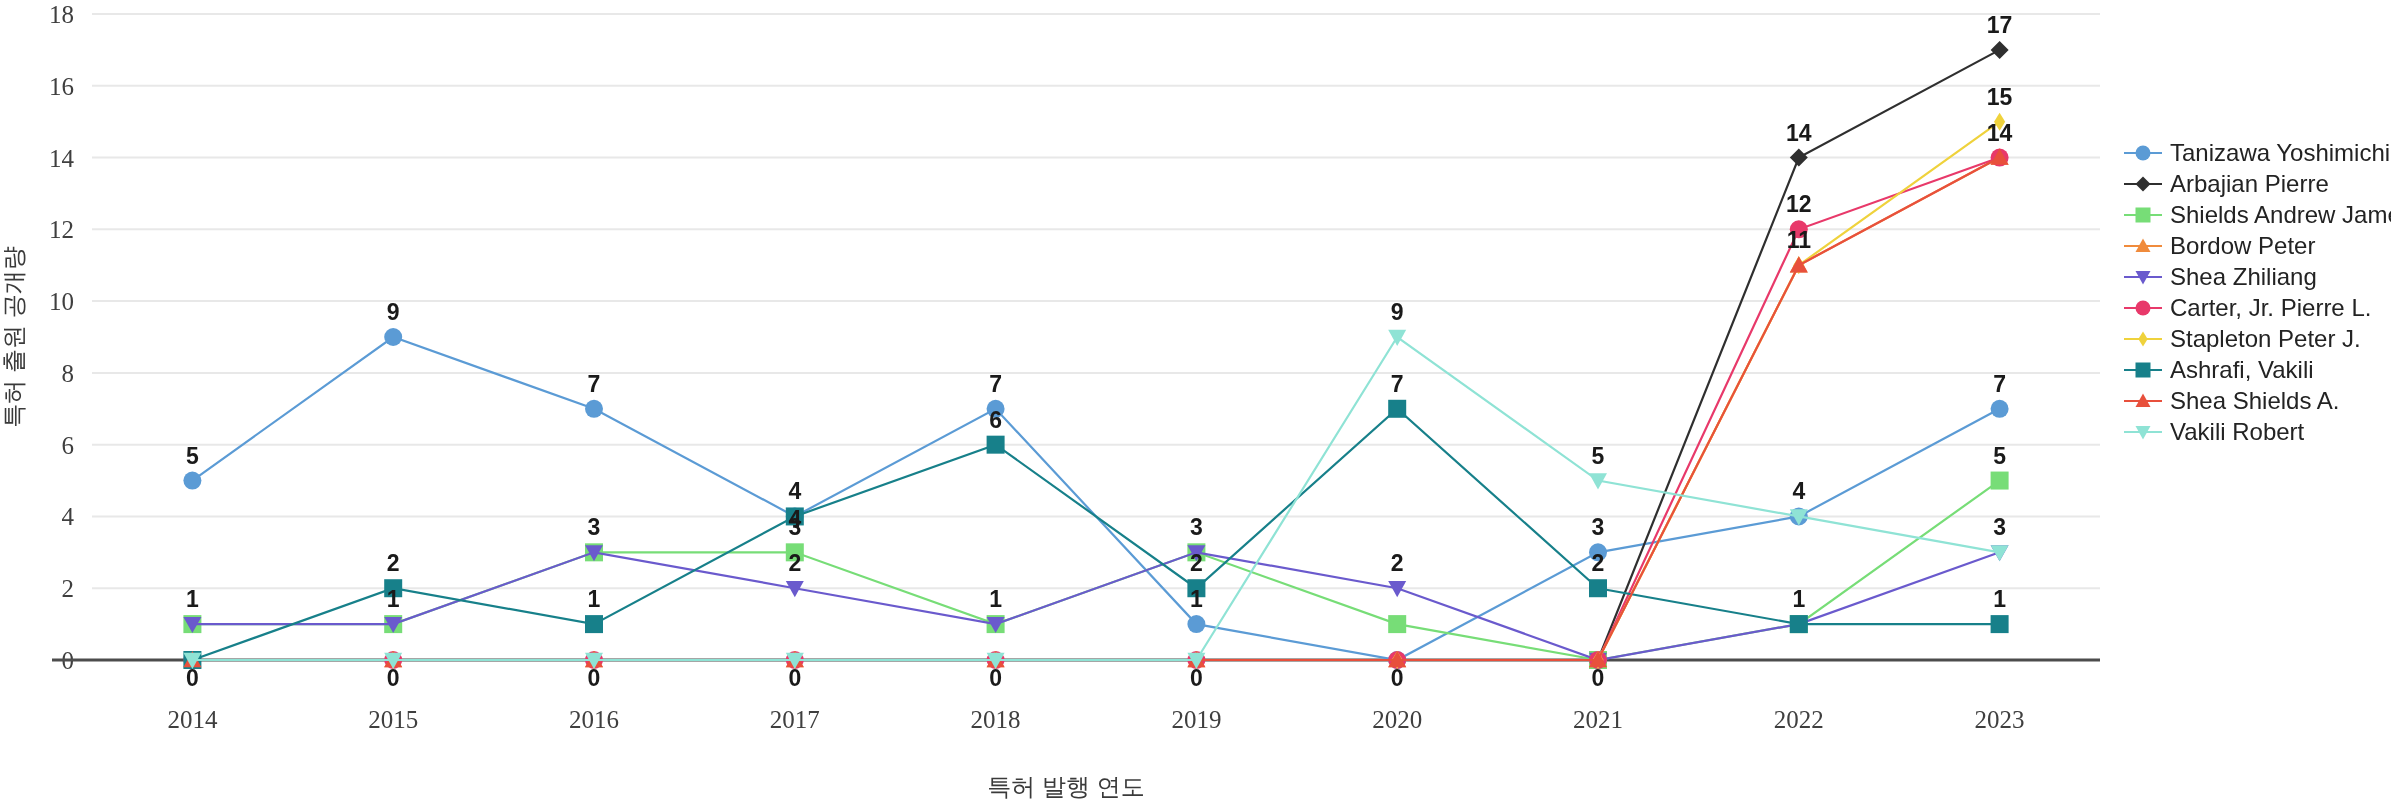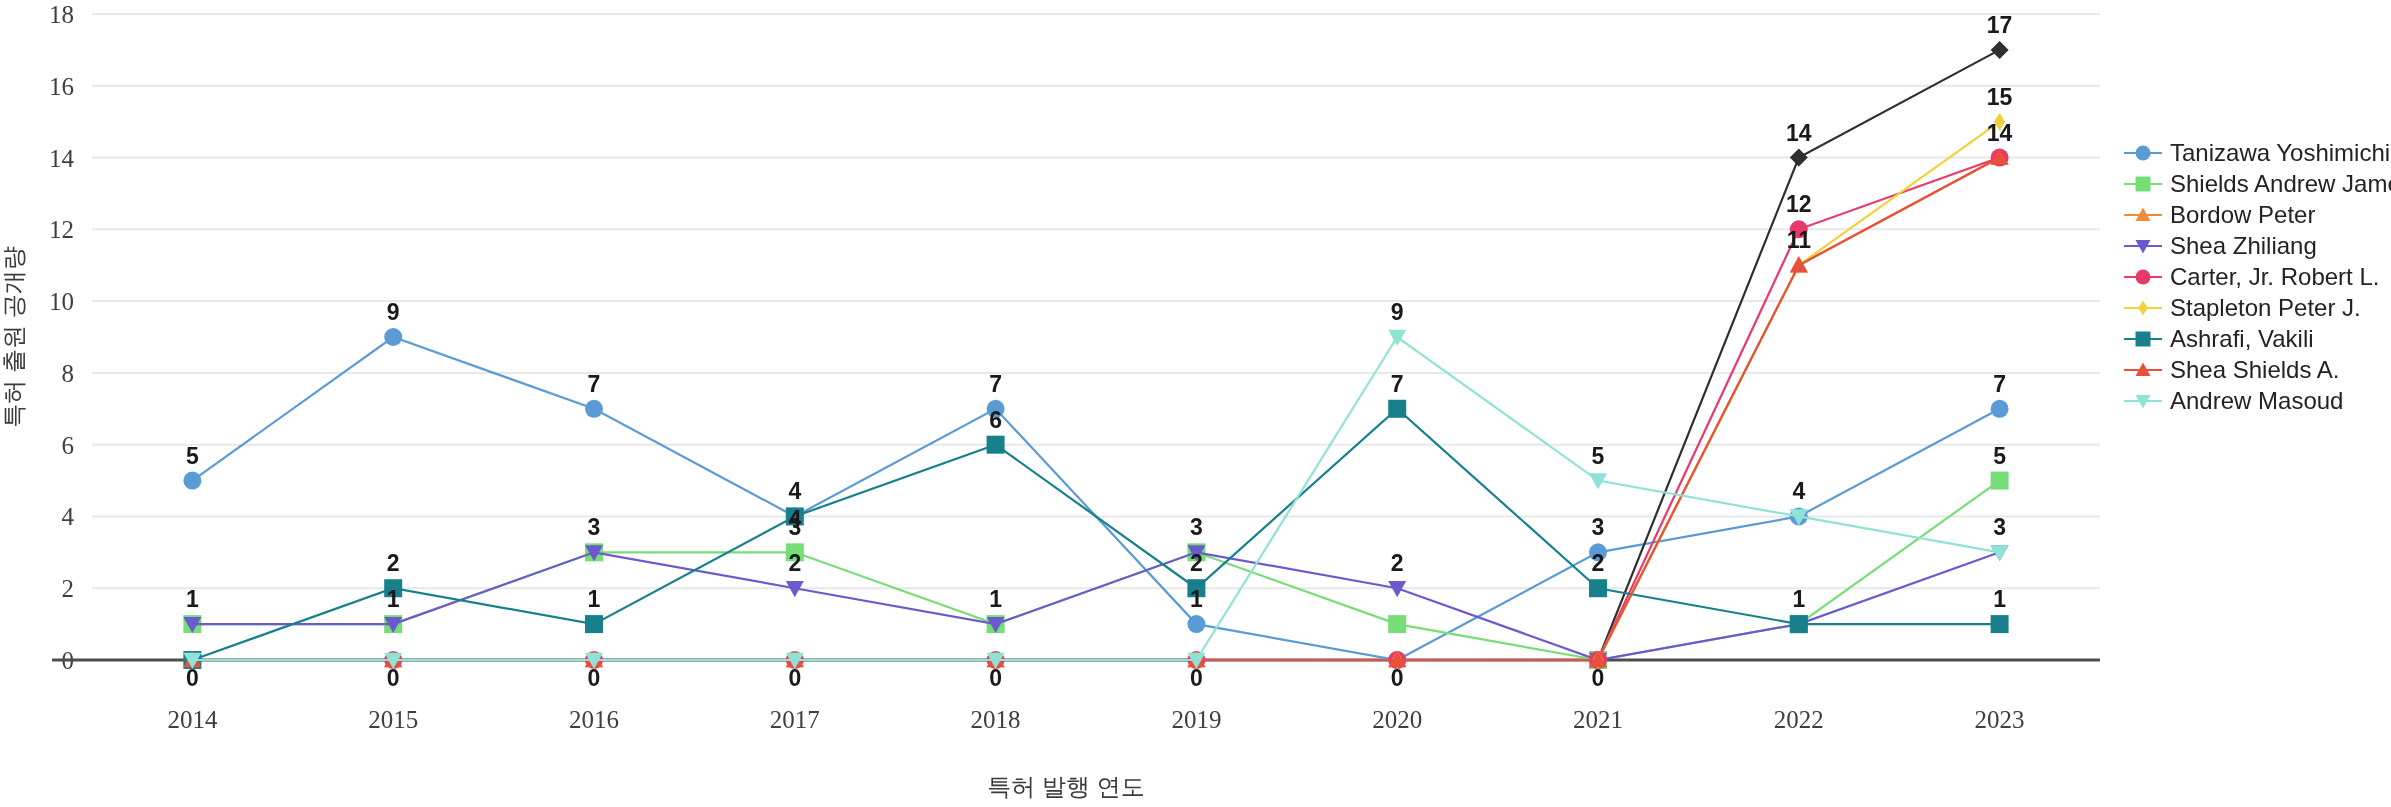--- a/index.html
+++ b/index.html
@@ -301,20 +301,27 @@
   <div class="legend" id="legend">
       <div class="legend-item">
         <span class="legend-marker"><svg width="42" height="26" viewBox="0 0 42 26">
             <line x1="2" y1="13" x2="40" y2="13" stroke="#5B9BD5" stroke-width="2.2"></line>
             <circle cx="21" cy="13" r="7.5" fill="#5B9BD5"></circle>
           </svg></span>
         <span class="legend-text">Tanizawa Yoshimichi</span>
       </div>
       <div class="legend-item">
         <span class="legend-marker"><svg width="42" height="26" viewBox="0 0 42 26">
+            <line x1="2" y1="13" x2="40" y2="13" stroke="#2F2F2F" stroke-width="2.2"></line>
+            <polygon points="21,5.5 28.5,13 21,20.5 13.5,13" fill="#2F2F2F"></polygon>
+          </svg></span>
+        <span class="legend-text">Arbajian Pierre</span>
+      </div>
+      <div class="legend-item">
+        <span class="legend-marker"><svg width="42" height="26" viewBox="0 0 42 26">
             <line x1="2" y1="13" x2="40" y2="13" stroke="#77DD77" stroke-width="2.2"></line>
             <rect x="13.5" y="5.5" width="15" height="15" fill="#77DD77"></rect>
           </svg></span>
         <span class="legend-text">Shields Andrew James</span>
       </div>
       <div class="legend-item">
         <span class="legend-marker"><svg width="42" height="26" viewBox="0 0 42 26">
             <line x1="2" y1="13" x2="40" y2="13" stroke="#F08B3C" stroke-width="2.2"></line>
             <polygon points="21,5.5 28.5,19 13.5,19" fill="#F08B3C"></polygon>
           </svg></span>
@@ -325,21 +332,21 @@
             <line x1="2" y1="13" x2="40" y2="13" stroke="#6A5ACD" stroke-width="2.2"></line>
             <polygon points="21,20.5 28.5,7 13.5,7" fill="#6A5ACD"></polygon>
           </svg></span>
         <span class="legend-text">Shea Zhiliang</span>
       </div>
       <div class="legend-item">
         <span class="legend-marker"><svg width="42" height="26" viewBox="0 0 42 26">
             <line x1="2" y1="13" x2="40" y2="13" stroke="#E8396A" stroke-width="2.2"></line>
             <circle cx="21" cy="13" r="7.5" fill="#E8396A"></circle>
           </svg></span>
-        <span class="legend-text">Carter, Jr. Robert L.</span>
+        <span class="legend-text">Carter, Jr. Pierre L.</span>
       </div>
       <div class="legend-item">
         <span class="legend-marker"><svg width="42" height="26" viewBox="0 0 42 26">
             <line x1="2" y1="13" x2="40" y2="13" stroke="#EFD23C" stroke-width="2.2"></line>
             <polygon points="21,5.5 25.65,13 21,20.5 16.35,13" fill="#EFD23C"></polygon>
           </svg></span>
         <span class="legend-text">Stapleton Peter J.</span>
       </div>
       <div class="legend-item">
         <span class="legend-marker"><svg width="42" height="26" viewBox="0 0 42 26">
@@ -353,17 +360,17 @@
             <line x1="2" y1="13" x2="40" y2="13" stroke="#E8503C" stroke-width="2.2"></line>
             <polygon points="21,5.5 28.5,19 13.5,19" fill="#E8503C"></polygon>
           </svg></span>
         <span class="legend-text">Shea Shields A.</span>
       </div>
       <div class="legend-item">
         <span class="legend-marker"><svg width="42" height="26" viewBox="0 0 42 26">
             <line x1="2" y1="13" x2="40" y2="13" stroke="#8FE3D5" stroke-width="2.2"></line>
             <polygon points="21,20.5 28.5,7 13.5,7" fill="#8FE3D5"></polygon>
           </svg></span>
-        <span class="legend-text">Andrew Masoud</span>
+        <span class="legend-text">Vakili Robert</span>
       </div>
     </div>
 
 </div>
 
 </body></html>

